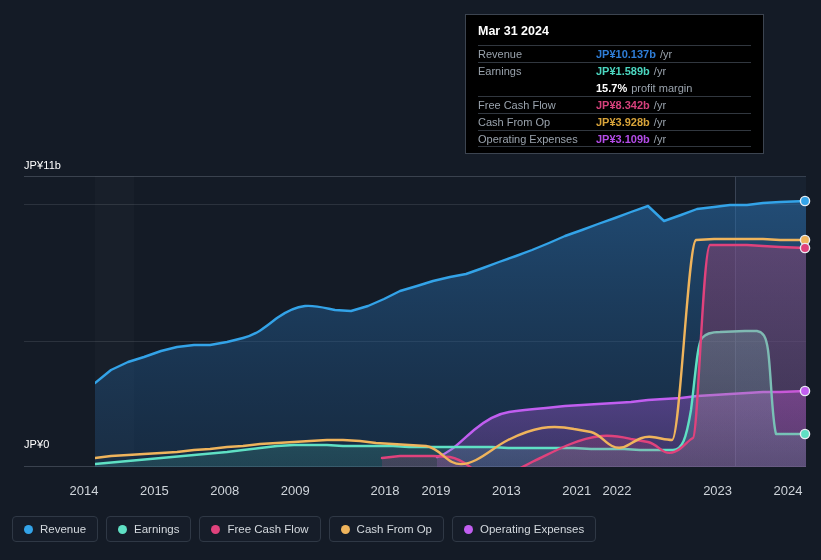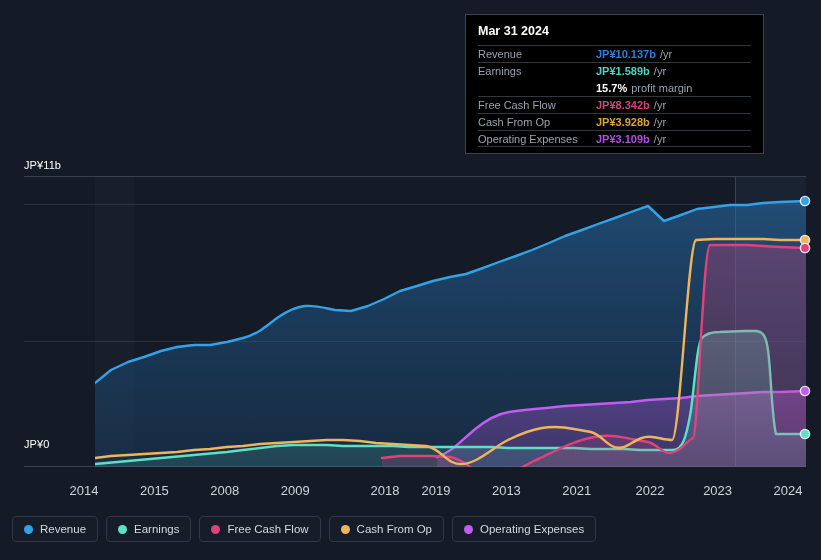--- a/index.html
+++ b/index.html
@@ -227,21 +227,21 @@
 
   <div id="x-axis">
       <div class="x-label" style="left: 84px;">2014</div>
       <div class="x-label" style="left: 154.4px;">2015</div>
       <div class="x-label" style="left: 224.8px;">2008</div>
       <div class="x-label" style="left: 295.2px;">2009</div>
       <div class="x-label" style="left: 385px;">2018</div>
       <div class="x-label" style="left: 436px;">2019</div>
       <div class="x-label" style="left: 506.4px;">2013</div>
       <div class="x-label" style="left: 576.8px;">2021</div>
-      <div class="x-label" style="left: 650px;">2022</div>
+      <div class="x-label" style="left: 617px;">2022</div>
       <div class="x-label" style="left: 717.6px;">2023</div>
       <div class="x-label" style="left: 788px;">2024</div>
     </div>
 
   <div id="tooltip">
     <div id="tooltip-date">Mar 31 2024</div>
     <div id="tooltip-rows">
         <div class="tt-row">
           <span class="tt-label">Revenue</span>
           <span class="tt-value" style="color: rgb(47, 126, 216);">JP¥10.137b</span>

